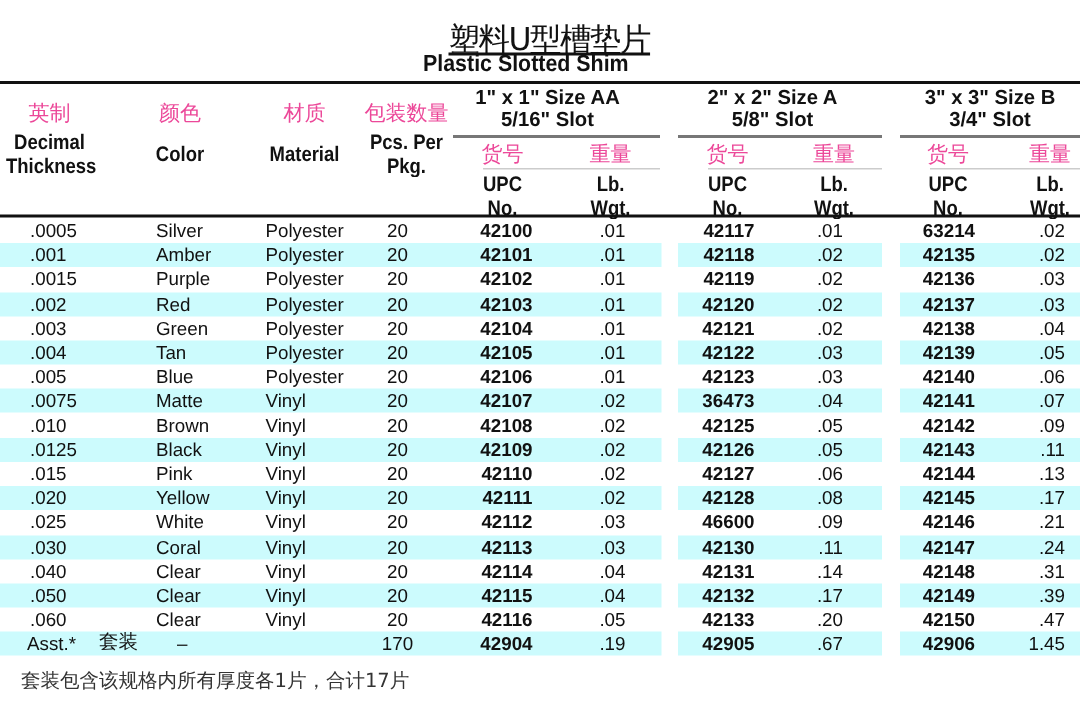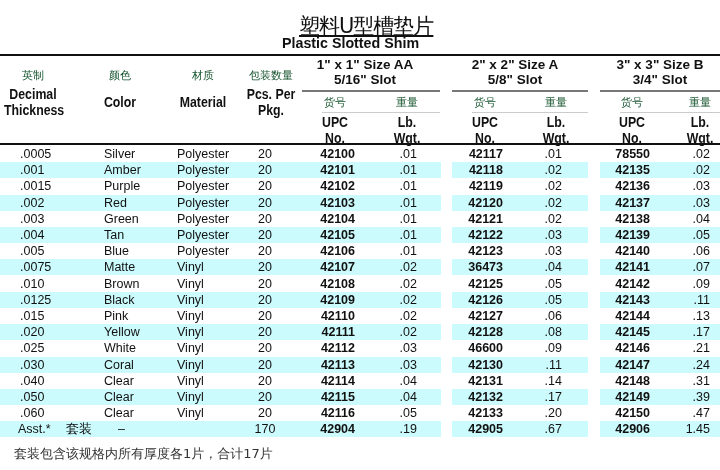--- a/index.html
+++ b/index.html
@@ -2,21 +2,21 @@
 <html><head>
 <meta charset="utf-8">
 <style>
   html,body{margin:0;padding:0;background:#fff;}
   body{width:720px;height:470px;position:relative;overflow:hidden;font-family:"Liberation Sans",sans-serif;color:#111;}
   .title-cn{position:absolute;left:299px;top:12px;font-size:21px;font-family:"DejaVu Sans",sans-serif;font-weight:normal;letter-spacing:-1px;color:#111;text-decoration:underline;}
   .title-en{position:absolute;left:282px;top:34px;font-size:15.5px;font-weight:bold;transform:scaleX(0.92);transform-origin:left;}
   .rule-top{position:absolute;left:0;top:54px;width:720px;height:2px;background:#111;}
   .rule-hdr{position:absolute;left:0;top:143px;width:720px;height:2px;background:#111;}
   .hdr{position:absolute;text-align:center;line-height:16px;}
-  .cn{font-family:"DejaVu Sans",sans-serif;font-size:11px;color:#14532d;}
+  .cn{font-family:"DejaVu Sans",sans-serif;font-size:14px;color:#ec4899;}
   .en{font-weight:bold;font-size:14px;transform:scaleX(0.88);}
   .grp-title{position:absolute;text-align:center;font-weight:bold;font-size:13.5px;line-height:15px;}
   .grp-rule{position:absolute;height:2px;background:#777;top:90px;}
   .sub-rule{position:absolute;height:1px;background:#ccc;top:112px;}
   .stripe{position:absolute;height:16px;background:#ccfbfd;}
   .row{position:absolute;left:0;width:720px;height:16px;font-size:12.5px;line-height:16px;}
   .cell{position:absolute;top:0;white-space:nowrap;}
   .c-thk{left:20px;}
   .c-col{left:104px;}
   .c-mat{left:177px;}
@@ -113,21 +113,21 @@
 <div id="tbody">
     <div class="row" style="top: 146px;">
       <span class="cell c-thk">.0005</span>
       <span class="cell c-col">Silver</span>
       <span class="cell c-mat">Polyester</span>
       <span class="cell c-pcs">20</span>
       <span class="cell c-u1 upc">42100</span>
       <span class="cell c-w1">.01</span>
       <span class="cell c-u2 upc">42117</span>
       <span class="cell c-w2">.01</span>
-      <span class="cell c-u3 upc">78550</span>
+      <span class="cell c-u3 upc">63214</span>
       <span class="cell c-w3">.02</span>
     </div>
     <div class="stripe" style="left: 0px; width: 441px; top: 162.2px; background: rgb(204, 251, 253);"></div>
     <div class="stripe" style="left: 452px; width: 136px; top: 162.2px; background: rgb(204, 251, 253);"></div>
     <div class="stripe" style="left: 600px; width: 120px; top: 162.2px; background: rgb(204, 251, 253);"></div>
     <div class="row" style="top: 162.2px;">
       <span class="cell c-thk">.001</span>
       <span class="cell c-col">Amber</span>
       <span class="cell c-mat">Polyester</span>
       <span class="cell c-pcs">20</span>

